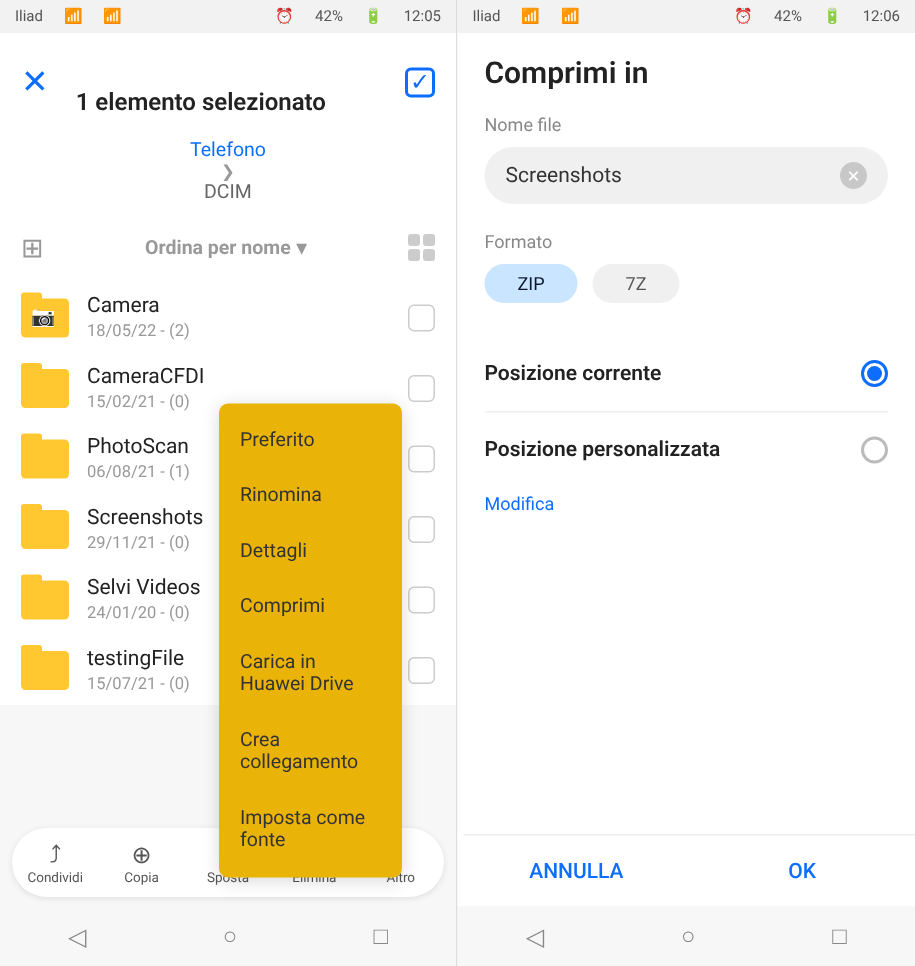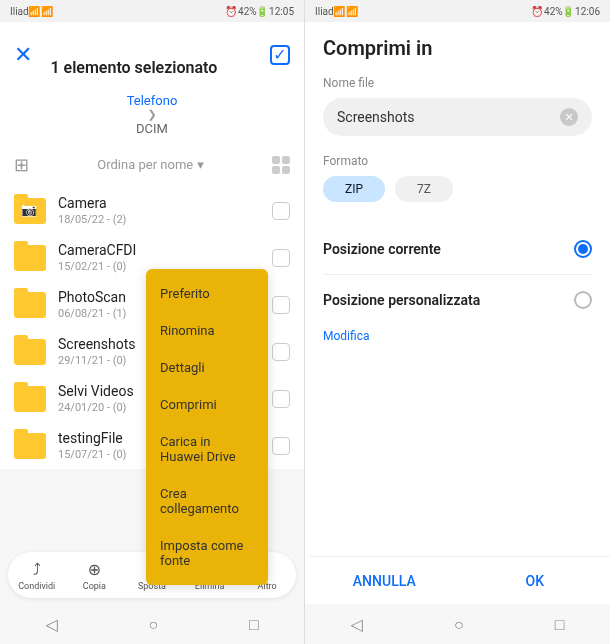--- a/index.html
+++ b/index.html
@@ -2,35 +2,35 @@
 <html><head>
 <meta charset="utf-8">
 <style>
 * { margin: 0; padding: 0; box-sizing: border-box; font-family: -apple-system, BlinkMacSystemFont, "Segoe UI", Roboto, sans-serif; }
 body { width: 610px; height: 644px; display: flex; background: #fff; overflow: hidden; }
 .screen { position: relative; height: 644px; background: #f7f7f7; }
 .screen-left { width: 305px; border-right: 1px solid #ddd; }
 .screen-right { width: 305px; }
 
 .status-bar { height: 22px; background: #f2f2f2; display: flex; justify-content: space-between; align-items: center; padding: 0 10px; font-size: 10px; color: #555; }
-.status-left, .status-right { display: flex; align-items: center; gap: 0; }
+.status-left, .status-right { display: flex; align-items: center; gap: 14px; }
 
 .header-left { display: flex; align-items: center; padding: 10px 14px; background: #fff; }
 .close-x { color: #0d6efd; font-size: 22px; font-weight: 300; margin-right: 18px; cursor: pointer; }
 .header-title { flex: 1; font-size: 16px; font-weight: 600; color: #222; margin-top: 26px; }
 .select-box { width: 20px; height: 20px; border: 2px solid #0d6efd; border-radius: 4px; display: flex; align-items: center; justify-content: center; color: #0d6efd; }
 
 .breadcrumb { display: flex; align-items: center; padding: 6px 14px; font-size: 13px; background: #fff; flex-direction: column; }
 .bc-link { color: #0d6efd; }
 .bc-sep { color: #999; margin: 0 8px; font-size: 11px; }
 .bc-current { color: #666; }
 
 .toolbar { display: flex; align-items: center; justify-content: space-between; padding: 12px 14px; background: #fff; }
 .tb-icon { color: #999; font-size: 18px; }
-.sort-label { color: #999; font-size: 13px; display: flex; align-items: center; gap: 4px; }
+.sort-label { color: #999; font-size: 13px; display: flex; align-items: center; gap: 4px; font-weight: bold; }
 .grid-icon { display: grid; grid-template-columns: 8px 8px; grid-template-rows: 8px 8px; gap: 2px; }
 .grid-icon span { background: #ccc; border-radius: 2px; }
 
 .list { background: #fff; position: relative; }
 .item { display: flex; align-items: center; padding: 8px 14px; }
 .folder-icon { width: 32px; height: 26px; background: #ffc830; border-radius: 3px; position: relative; margin-right: 12px; flex-shrink: 0; }
 .folder-icon::before { content: ""; position: absolute; top: -4px; left: 0; width: 14px; height: 6px; background: #ffc830; border-radius: 2px 2px 0 0; }
 .folder-camera::after { content: "📷"; position: absolute; top: 4px; left: 7px; font-size: 13px; filter: grayscale(1) brightness(1.5); }
 .item-text { flex: 1; min-width: 0; }
 .item-title { font-size: 14px; color: #222; white-space: nowrap; overflow: hidden; text-overflow: ellipsis; }

